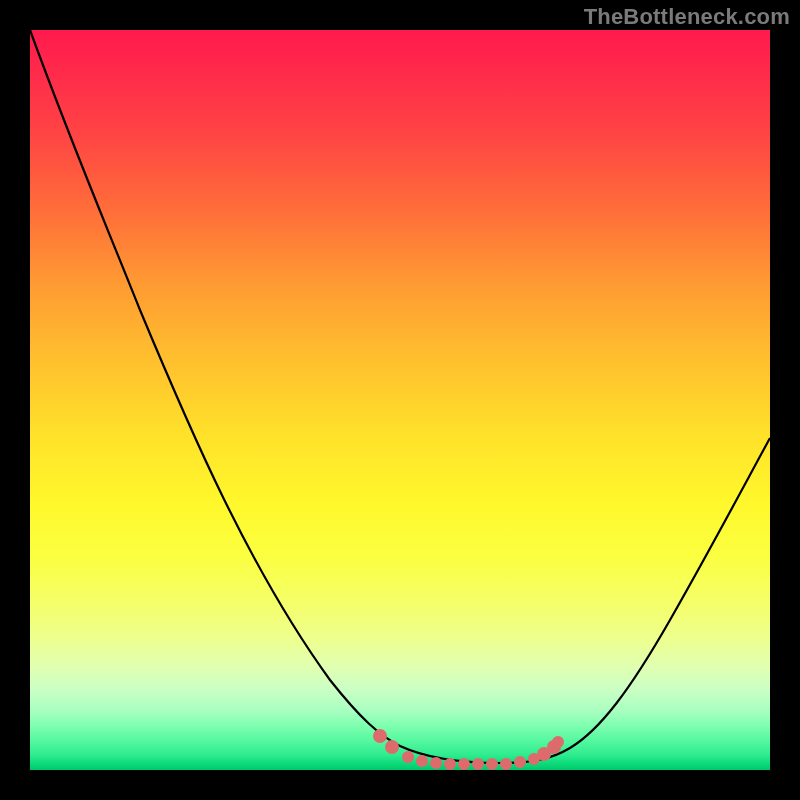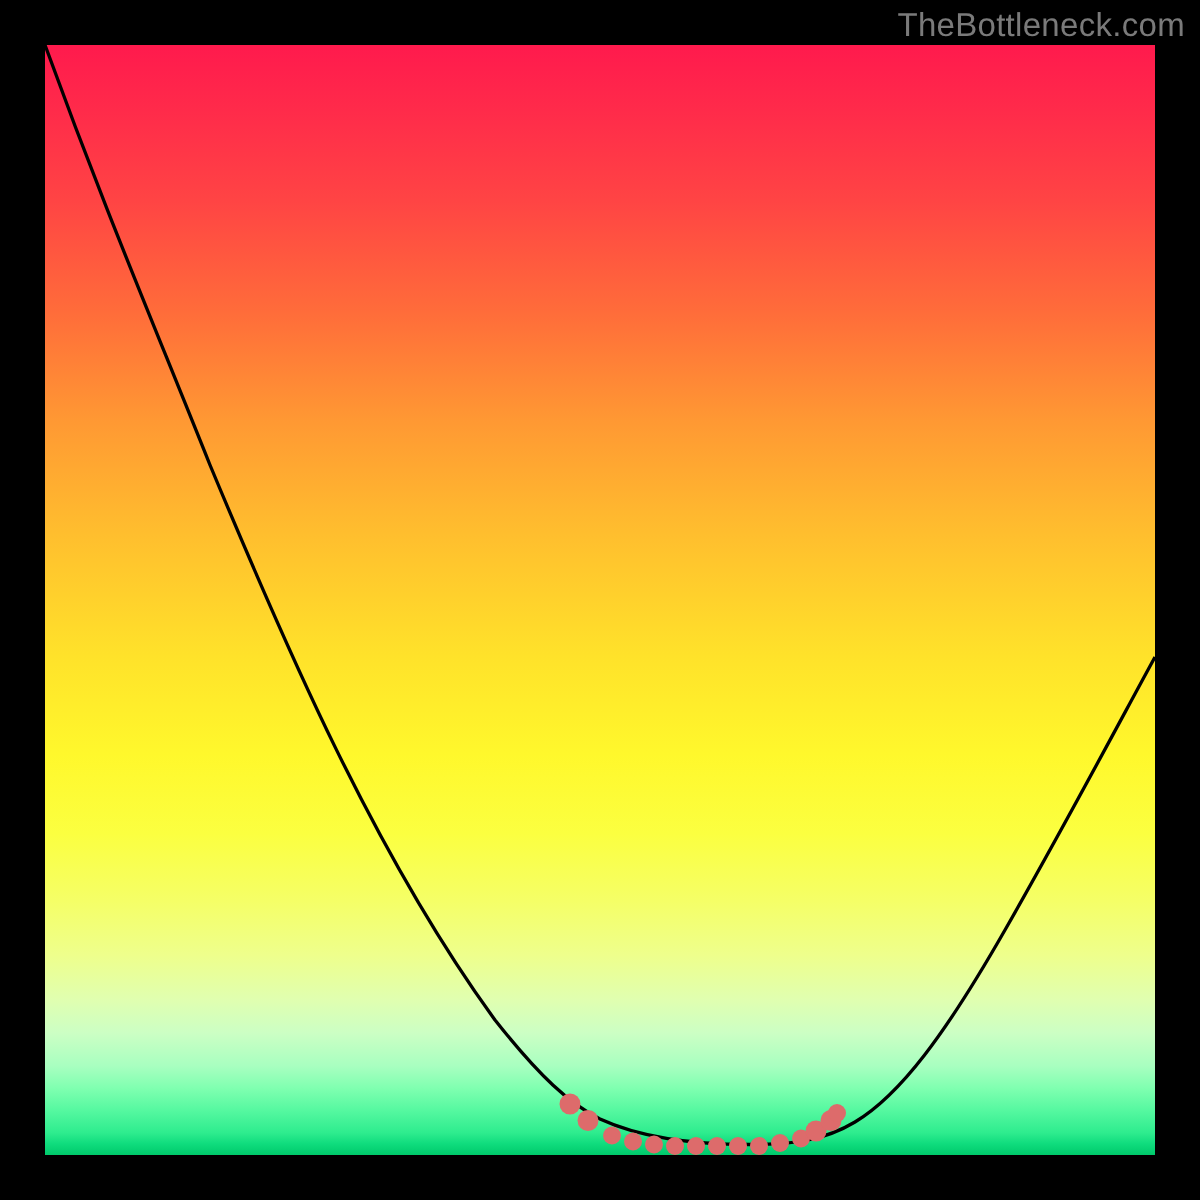--- a/index.html
+++ b/index.html
@@ -45,21 +45,21 @@
       #2eec8e 98%,
       #0fdc7d 99%,
       #00c96b 100%);
   }
   .watermark {
     position: absolute;
     top: 4px;
     right: 10px;
     font-family: Arial, Helvetica, sans-serif;
     font-size: 22px;
-    font-weight: 400;
+    font-weight: 700;
     color: #7a7a7a;
     letter-spacing: 0.2px;
     user-select: none;
   }
   svg.curve {
     position: absolute;
     left: 30px;
     top: 30px;
     width: 740px;
     height: 740px;

